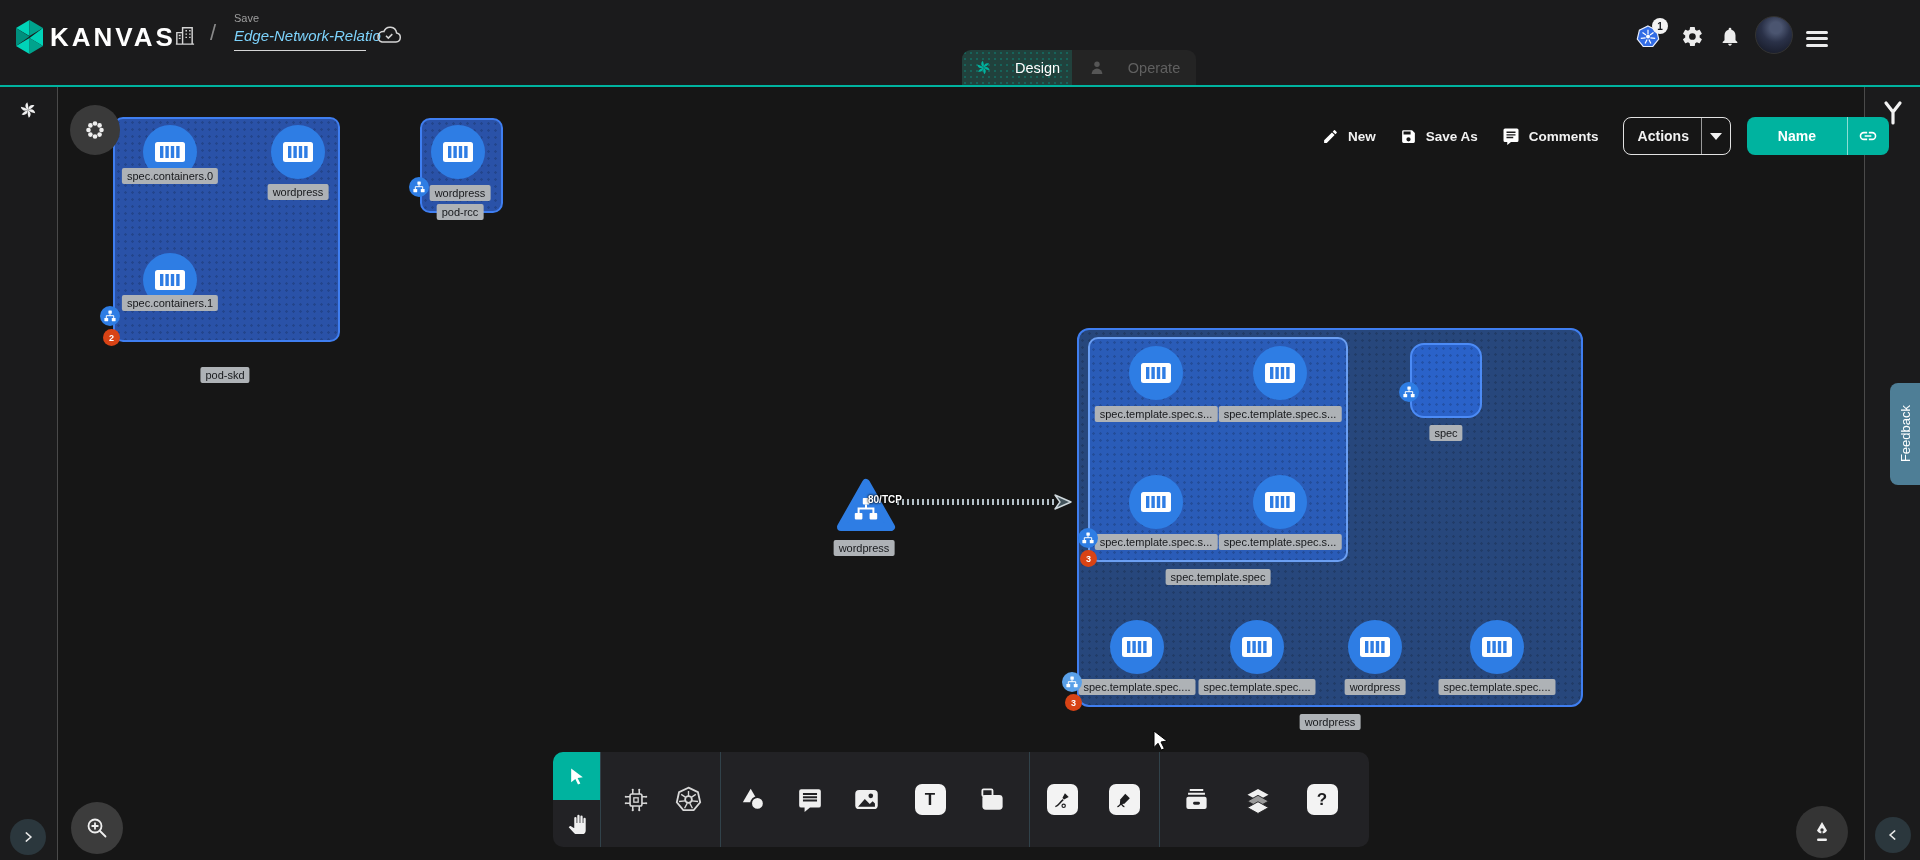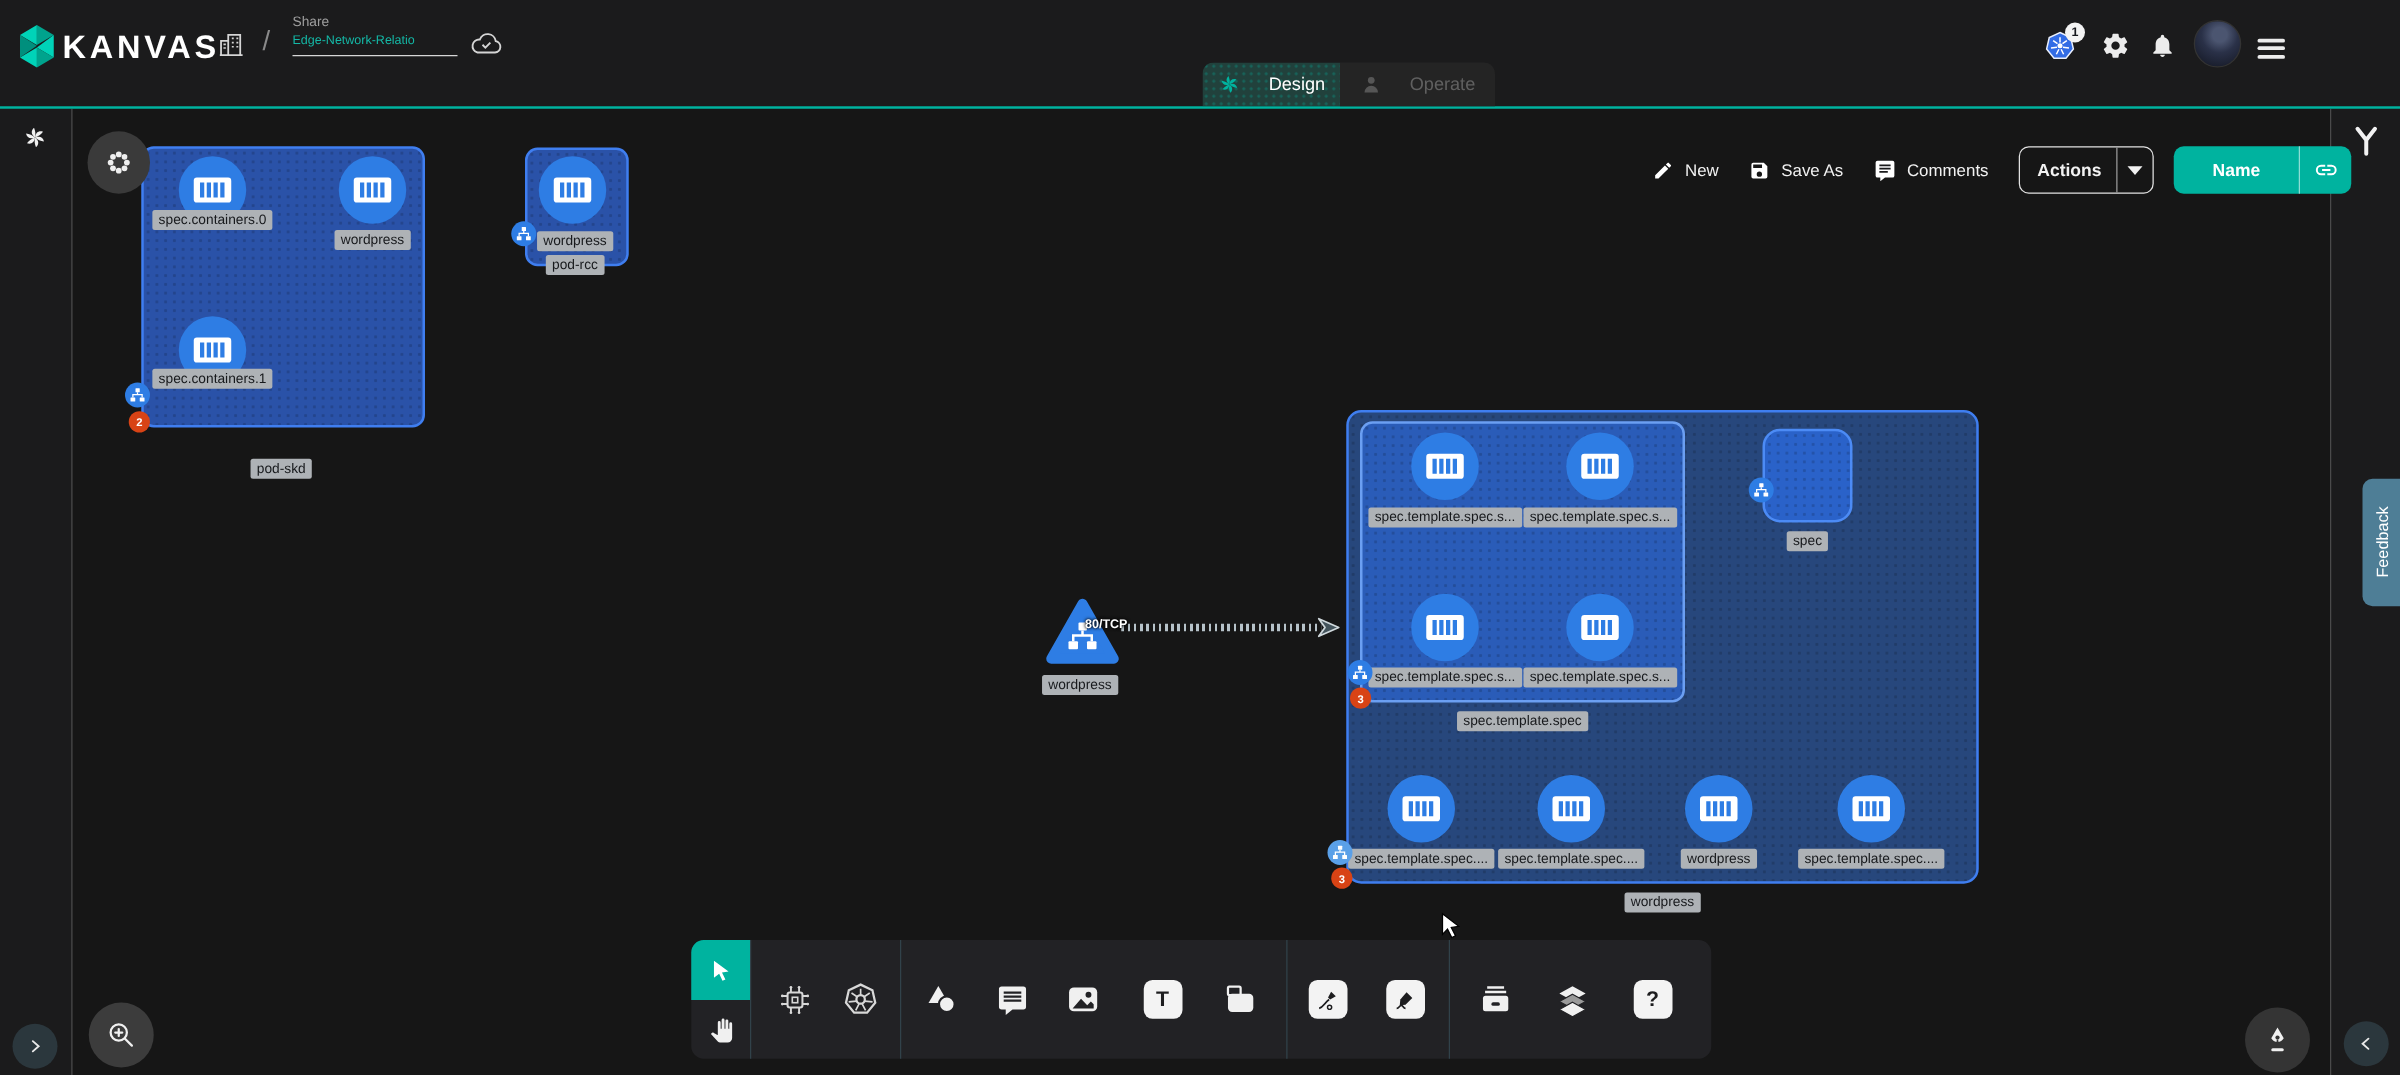--- a/index.html
+++ b/index.html
@@ -10,21 +10,21 @@
     -webkit-font-smoothing:antialiased;
   }
   .abs { position:absolute; }
 
   
   #header { position:absolute; left:0; top:0; width:1920px; height:85px; background:#1b1b1c; }
   #teal-line { position:absolute; left:0; top:85px; width:1920px; height:2px; background:#00b39f; z-index:5; }
   .brand-text { font-size:26px; font-weight:bold; color:#fff; letter-spacing:3px; }
   .hdr-slash { color:#8a8a8a; font-size:22px; font-weight:300; }
   .name-label { font-size:11px; color:#9e9e9e; }
-  .name-value { font-size:10px; color:#14b8a6; margin-top:3px; }
+  .name-value { font-size:15px; color:#7dd3fc; margin-top:3px;font-style:italic; }
   .name-underline { width:132px; height:1px; background:#d6d6d6; margin-top:6px; }
   .count-badge { position:absolute; width:16px; height:16px; border-radius:50%; background:#f3f3f3;
     color:#16181d; font-size:10px; font-weight:bold; display:flex; align-items:center; justify-content:center; }
   .burger span { display:block; width:22px; height:3px; background:#ececec; border-radius:2px; margin:3.5px 0; }
   .avatar { width:38px; height:38px; border-radius:50%;
     background:radial-gradient(circle at 55% 30%, #4b5570 0 18%, #2a3148 45%, #11141f 100%); border:1px solid #333; }
 
   
   #tabs { position:absolute; left:962px; top:50px; height:35px; display:flex; z-index:6; }
   .tab { display:flex; align-items:center; justify-content:center; gap:22px; height:35px; cursor:default; }
@@ -37,21 +37,21 @@
   
   #left-strip  { position:absolute; left:0; top:87px; width:58px; height:773px; background:#1b1b1c; border-right:1px solid #4a4a4a; z-index:4; }
   #right-strip { position:absolute; left:1864px; top:87px; width:56px; height:773px; background:#1b1b1c; border-left:1px solid #4a4a4a; z-index:4; }
   .round-btn { position:absolute; border-radius:50%; display:flex; align-items:center; justify-content:center; }
   #feedback-tab { position:absolute; right:0; top:383px; width:30px; height:102px; background:#4e7e96;
     border-radius:8px 0 0 8px; display:flex; align-items:center; justify-content:center; z-index:7; }
   #feedback-tab span { writing-mode:vertical-rl; transform:rotate(180deg); color:#fff; font-size:13px; }
 
   
   #action-bar { position:absolute; left:1322px; top:117px; height:38px; display:flex; align-items:center; gap:24px; z-index:6; }
-  .txt-btn { display:flex; align-items:center; gap:9px; color:#f2f2f2; font-size:13.5px; font-weight:400; cursor:default; }
+  .txt-btn { display:flex; align-items:center; gap:9px; color:#f2f2f2; font-size:13.5px; font-weight:700; cursor:default; }
   #actions-btn { display:flex; align-items:center; height:38px; border:1px solid #e2e2e2; border-radius:8px; color:#f2f2f2; }
   #actions-btn .main { padding:0 12px 0 14px; font-size:14px; font-weight:700; }
   #actions-btn .sep { width:1px; height:36px; background:#9a9a9a; }
   #actions-btn .caret-part { width:28px; display:flex; align-items:center; justify-content:center; }
   .caret-down { width:0; height:0; border-left:6px solid transparent; border-right:6px solid transparent; border-top:7px solid #f2f2f2; }
   #share-btn { display:flex; align-items:center; height:38px; background:#00b39f; border-radius:8px; }
   #share-btn .main { width:100px; text-align:center; color:#fff; font-size:14px; font-weight:bold; }
   #share-btn .sep { width:1px; height:38px; background:rgba(255,255,255,.55); }
   #share-btn .link-part { width:41px; display:flex; align-items:center; justify-content:center; }
 
@@ -146,21 +146,21 @@
     </svg>
     <div class="abs brand-text" style="left:50px;top:22px">KANVAS</div>
 
     <svg class="abs" style="left:173px;top:24px" width="23" height="23" viewBox="0 0 24 24">
       <path d="M4 21V9h6v12M10 21V4h10v17M3 21h19" fill="none" stroke="#d5d5d5" stroke-width="1.5"></path>
       <path d="M13 7h1.6M16.8 7h1.6M13 10.5h1.6M16.8 10.5h1.6M13 14h1.6M16.8 14h1.6M6 12h2M6 15h2" stroke="#d5d5d5" stroke-width="1.4"></path>
     </svg>
     <div class="abs hdr-slash" style="left:210px;top:20px">/</div>
 
     <div class="abs" style="left:234px;top:12px">
-      <div class="name-label">Share</div>
+      <div class="name-label">Save</div>
       <div class="name-value">Edge-Network-Relatio</div>
       <div class="name-underline"></div>
     </div>
 
     <svg class="abs" style="left:376px;top:24px" width="26" height="24" viewBox="0 0 26 24">
       <path d="M20 18a4.6 4.6 0 0 0 .6-9.1A6.6 6.6 0 0 0 7.9 7.6 5.3 5.3 0 0 0 6 18h14z" fill="none" stroke="#d5d5d5" stroke-width="1.5"></path>
       <path d="M10 11.8l2.3 2.3 4-4" fill="none" stroke="#d5d5d5" stroke-width="1.5"></path>
     </svg>
 
     <svg class="abs" style="left:1636px;top:25px" width="24" height="24" viewBox="0 0 24 24">

